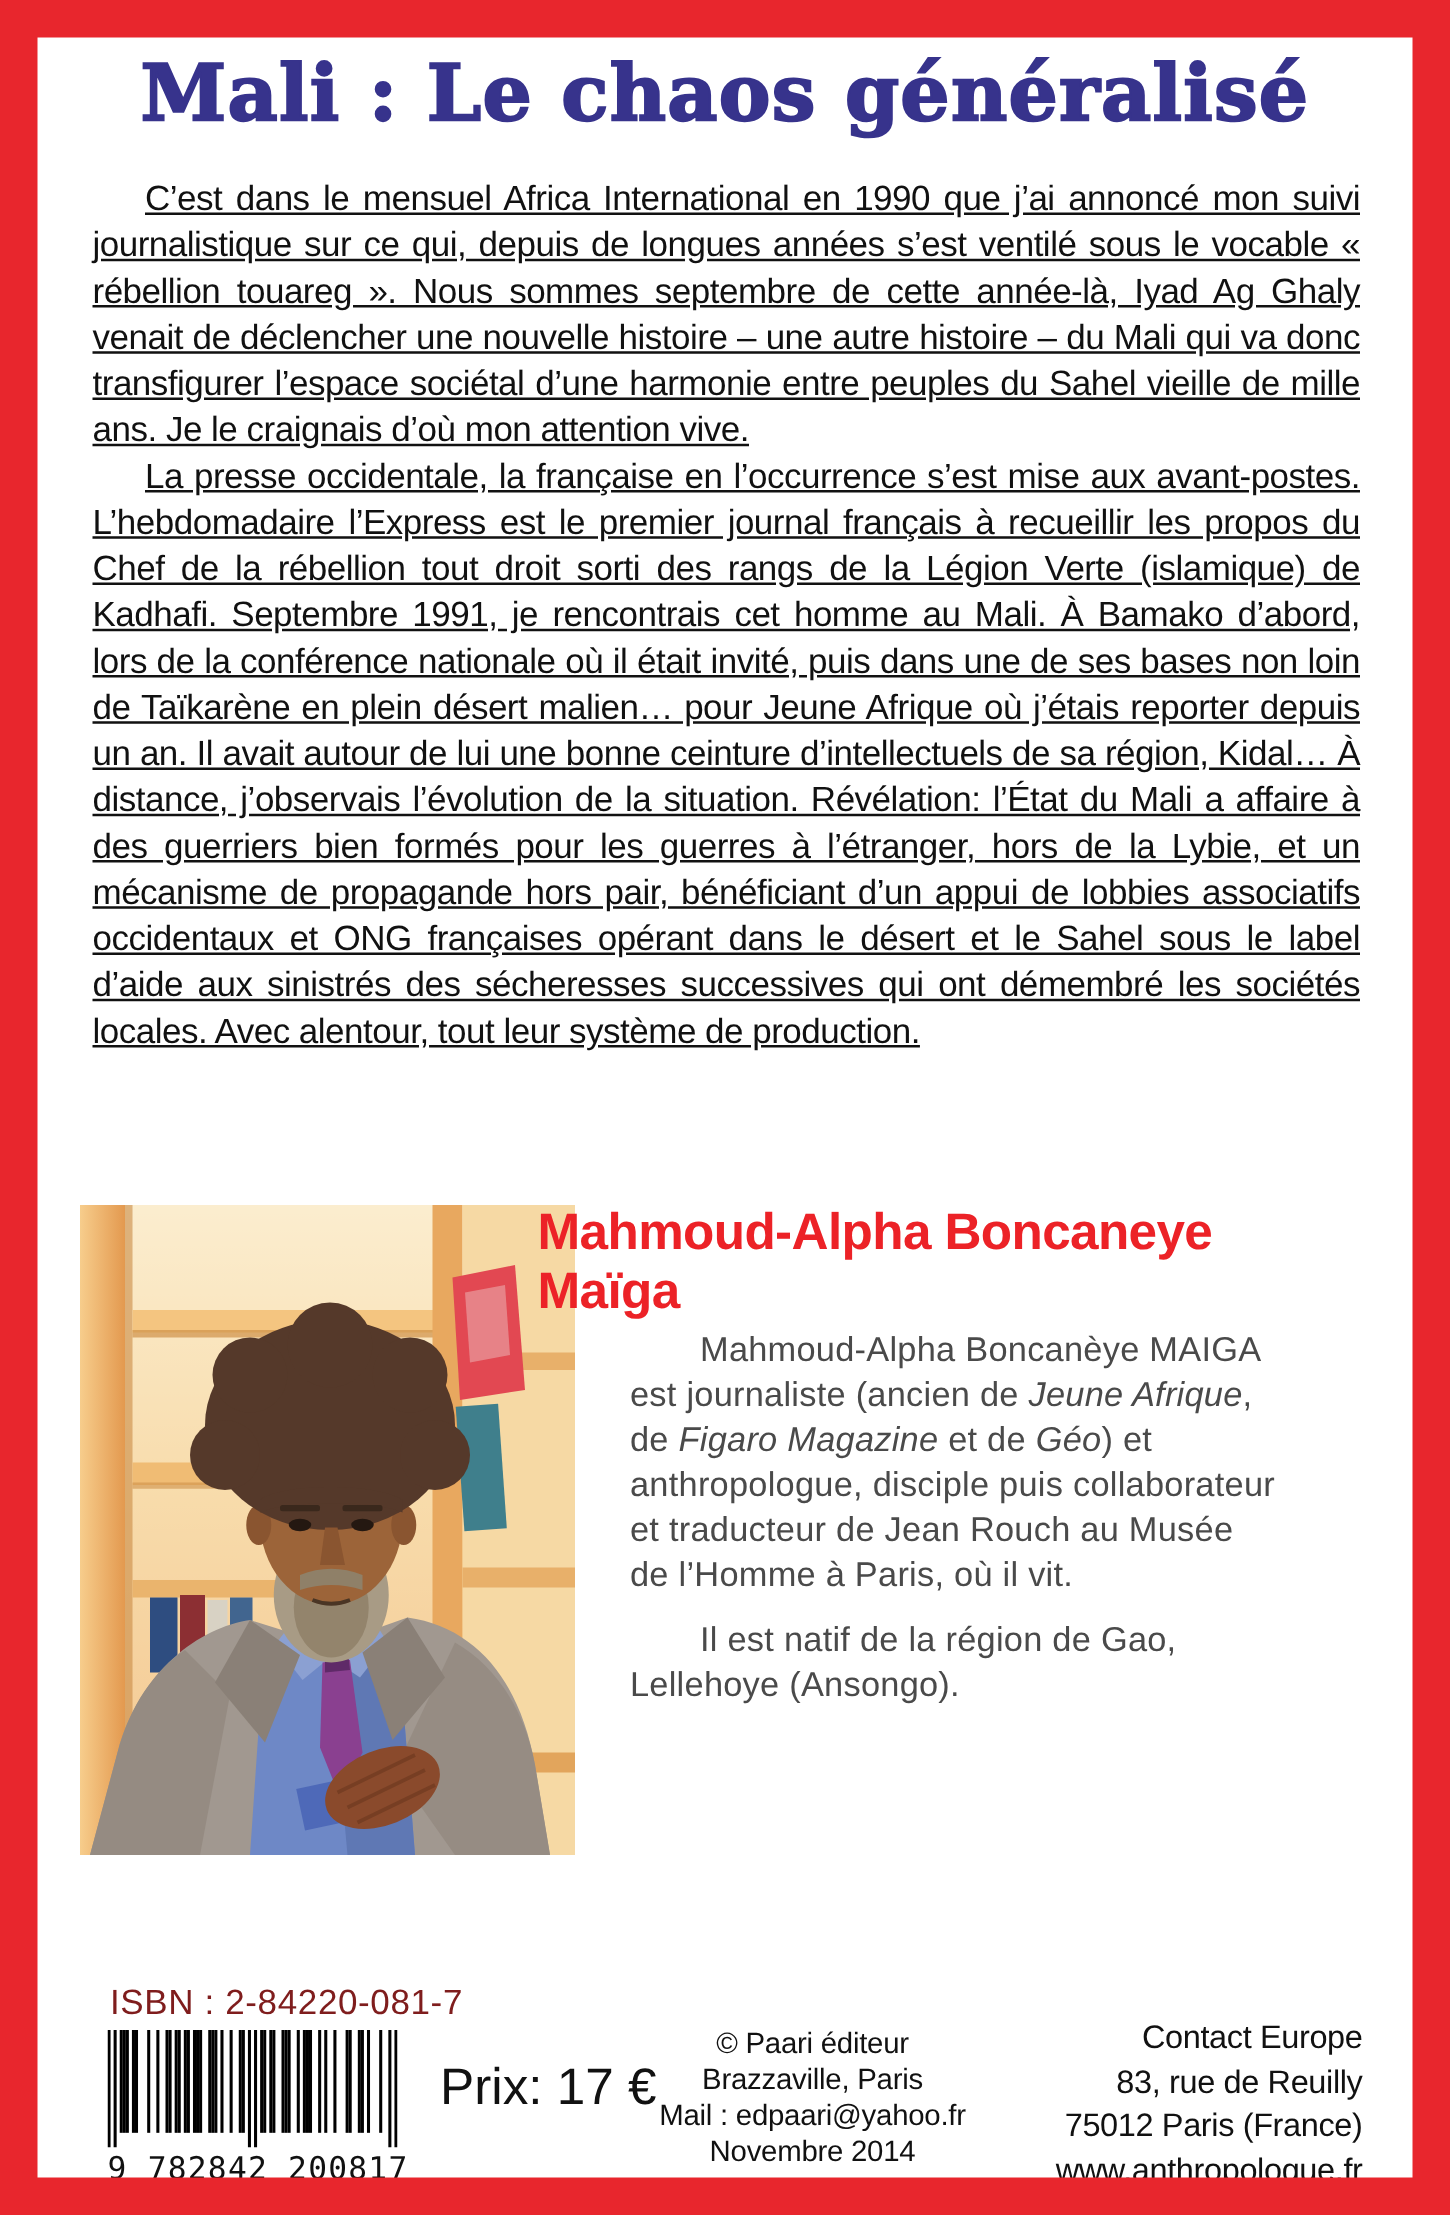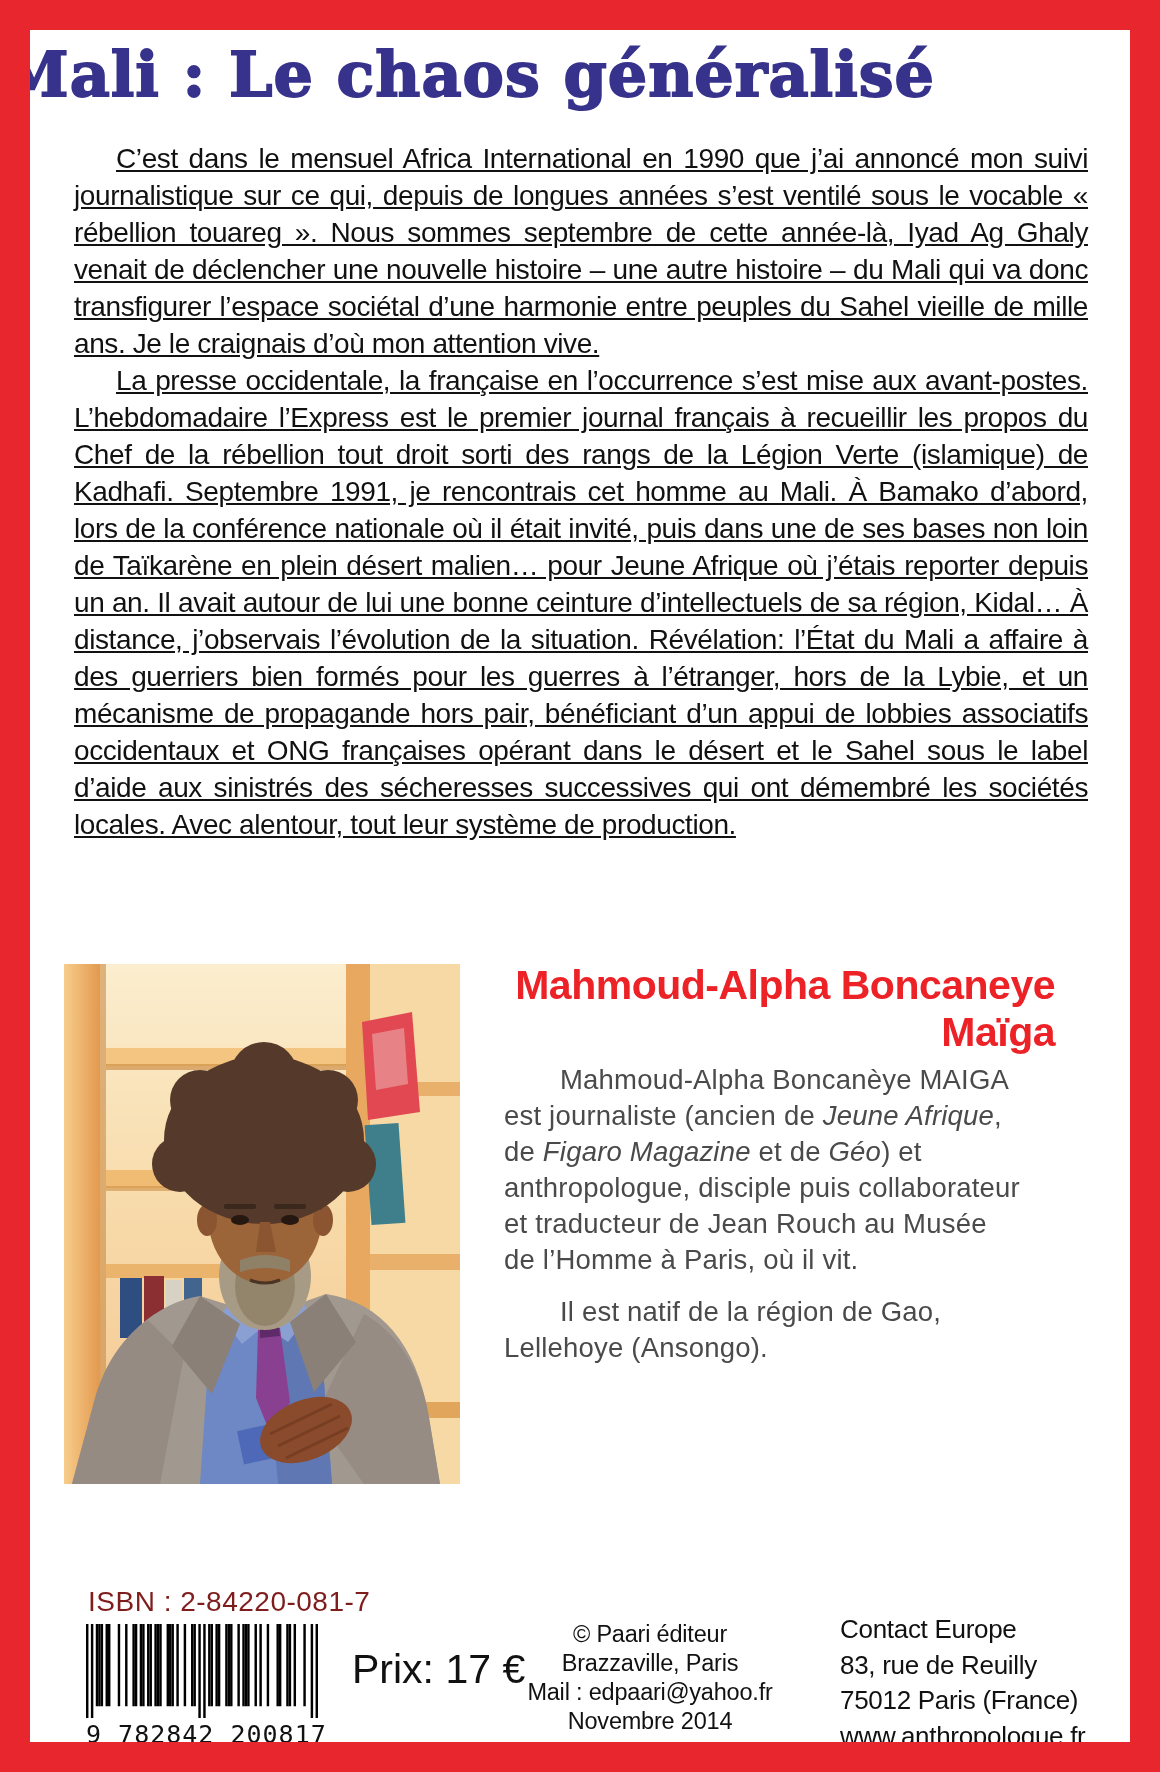--- a/index.html
+++ b/index.html
@@ -12,21 +12,21 @@
     margin:0 auto;
   }
   .frame{
     position:absolute;inset:0;
     border:30px solid #e8262d;
     pointer-events:none;
     z-index:50;
   }
   .title{
     position:absolute;top:38px;left:0;width:100%;
-    margin:0;text-align:left;
+    margin:0;text-align:center;
     font-family:"DejaVu Serif", serif;
     font-weight:bold;
     font-size:62px;
     letter-spacing:1px;
     color:#37338c;
     -webkit-text-stroke:1.8px #37338c;
   }
   .body-text{
     position:absolute;left:74px;top:140px;width:1014px;
     font-size:28px;line-height:37px;
@@ -35,21 +35,21 @@
     letter-spacing:-0.4px;
   }
   .body-text p{margin:0;text-indent:42px;}
   .photo{
     position:absolute;left:64px;top:964px;width:396px;height:520px;
     overflow:hidden;
   }
   .photo svg{display:block;width:100%;height:100%;}
   .author-name{
     position:absolute;left:430px;top:962px;width:625px;
-    text-align:right;
+    text-align:left;
     font-size:41px;font-weight:bold;
     letter-spacing:-0.5px;
     color:#ec2227;
   }
   .bio{
     position:absolute;left:488px;top:1046px;width:552px;
     font-size:27.5px;line-height:36px;
     color:#4a4a4a;
     letter-spacing:0.2px;
   }
@@ -75,21 +75,21 @@
     font-size:41px;color:#111;
   }
   .publisher{
     position:absolute;left:500px;top:1620px;width:300px;
     text-align:center;
     font-size:23.5px;line-height:29px;color:#111;
     letter-spacing:-0.2px;
   }
   .contact{
     position:absolute;left:840px;top:1612px;width:250px;
-    text-align:left;
+    text-align:right;
     font-size:26px;line-height:35.5px;color:#111;
     letter-spacing:-0.3px;
   }
 </style>
 </head>
 <body>
 
 <div class="page">
 
   <h1 class="title" style="color: rgb(55, 51, 140);">Mali : Le chaos généralisé</h1>

